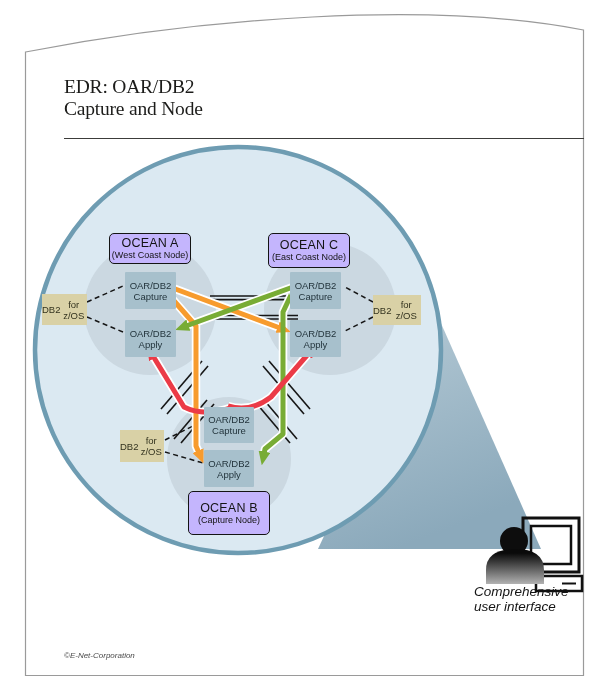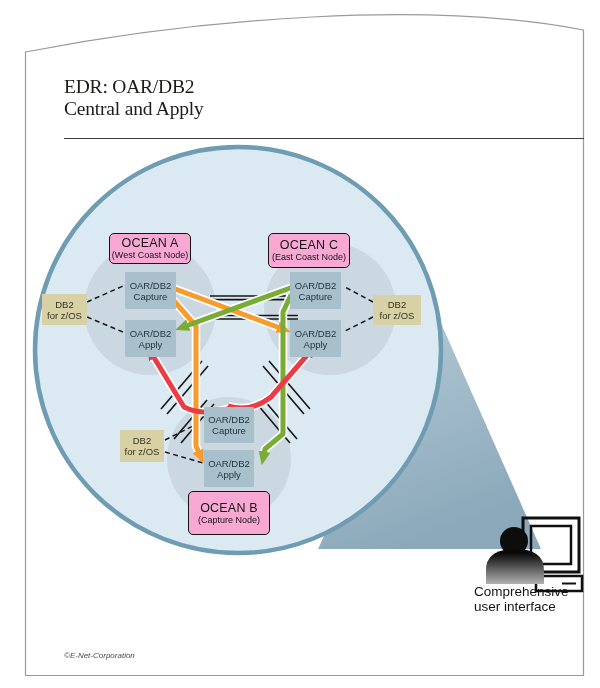--- a/index.html
+++ b/index.html
@@ -2,29 +2,29 @@
 <html><head>
 <meta charset="utf-8">
 <style>
   html,body{margin:0;padding:0;background:#ffffff;overflow:hidden;}
   body{width:600px;height:688px;font-family:"Liberation Sans",sans-serif;}
   .stage{position:relative;width:600px;height:688px;}
   svg.art{position:absolute;left:0;top:0;}
   .abs{position:absolute;}
   .title{left:64px;top:76px;font-size:19.5px;line-height:22px;color:#1c1c1a;letter-spacing:-0.2px;font-family:Liberation Serif, serif;}
   .rule{left:64px;top:138px;width:520px;height:0;border-top:1.6px solid #3c3c3a;}
-  .ocean{background:#f9a8d4;border:1.7px solid #141414;border-radius:5px;display:flex;flex-direction:column;
+  .ocean{background:#c4b5fd;border:1.7px solid #141414;border-radius:5px;display:flex;flex-direction:column;
          align-items:center;justify-content:center;text-align:center;box-sizing:border-box;}
   .ocean .t{font-size:12.5px;line-height:13px;color:#141414;letter-spacing:0.2px;white-space:nowrap;}
   .ocean .s{font-size:9px;line-height:10px;color:#141414;white-space:nowrap;}
   .proc{background:#A7C0CC;color:#1f3038;font-size:9.5px;line-height:11px;display:flex;flex-direction:column;
         align-items:center;justify-content:center;text-align:center;border-radius:1px;box-sizing:border-box;}
-  .db{background:#D9D1A6;color:#33331f;font-size:9.5px;line-height:11px;display:flex;flex-direction:column;
+  .db{background:#D9D1A6;color:#33331f;font-size:9.5px;line-height:11px;display:flex;flex-direction:row;
       align-items:center;justify-content:center;text-align:center;box-sizing:border-box;}
-  .caption{left:474px;top:585px;font-size:13.5px;line-height:14.5px;color:#141414;}
+  .caption{left:474px;top:585px;font-size:13.5px;line-height:14.5px;color:#141414;font-style:italic;}
   .copyright{left:64px;top:651px;font-size:8px;color:#4a4a4a;font-style:italic;}
 </style>
 </head>
 <body>
 
 <div class="stage">
 
   <svg class="art" width="600" height="688" viewBox="0 0 600 688">
     <defs>
       <linearGradient id="wedgeG" x1="0" y1="0" x2="0.35" y2="1">
@@ -103,21 +103,21 @@
       <rect x="531" y="526" width="40" height="38" fill="none" stroke="#101010" stroke-width="2.5"></rect>
       <rect x="536" y="576" width="46" height="15" fill="#ffffff" stroke="#101010" stroke-width="2.5"></rect>
       <path d="M562 583.5 H576" stroke="#101010" stroke-width="2"></path>
       <circle cx="514" cy="541" r="14" fill="#0d0d0d"></circle>
       <path d="M486 584 L486 570 Q486 549 515 549 Q544 549 544 570 L544 584 Z" fill="url(#torsoG)"></path>
     </g>
   </svg>
 
   <div class="abs title">
     <div>EDR: OAR/DB2</div>
-    <div>Central and Apply</div>
+    <div>Capture and Node</div>
   </div>
   <div class="abs rule"></div>
 
   <div class="abs ocean" style="left:109px;top:233px;width:82px;height:31px">
     <div class="t">OCEAN A</div>
     <div class="s">(West Coast Node)</div>
   </div>
   <div class="abs proc" style="left:125px;top:272px;width:51px;height:37px">
     <span>OAR/DB2</span>
     <span>Capture</span>

